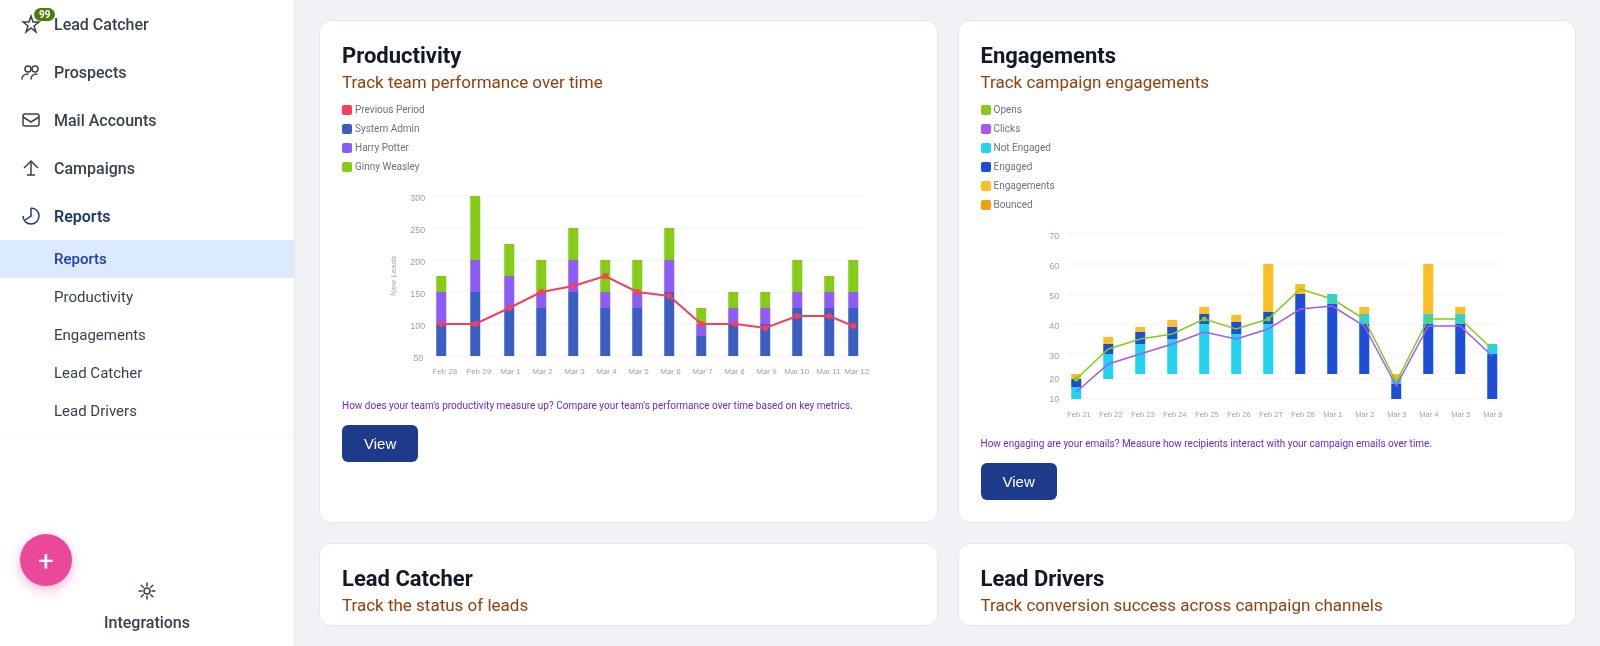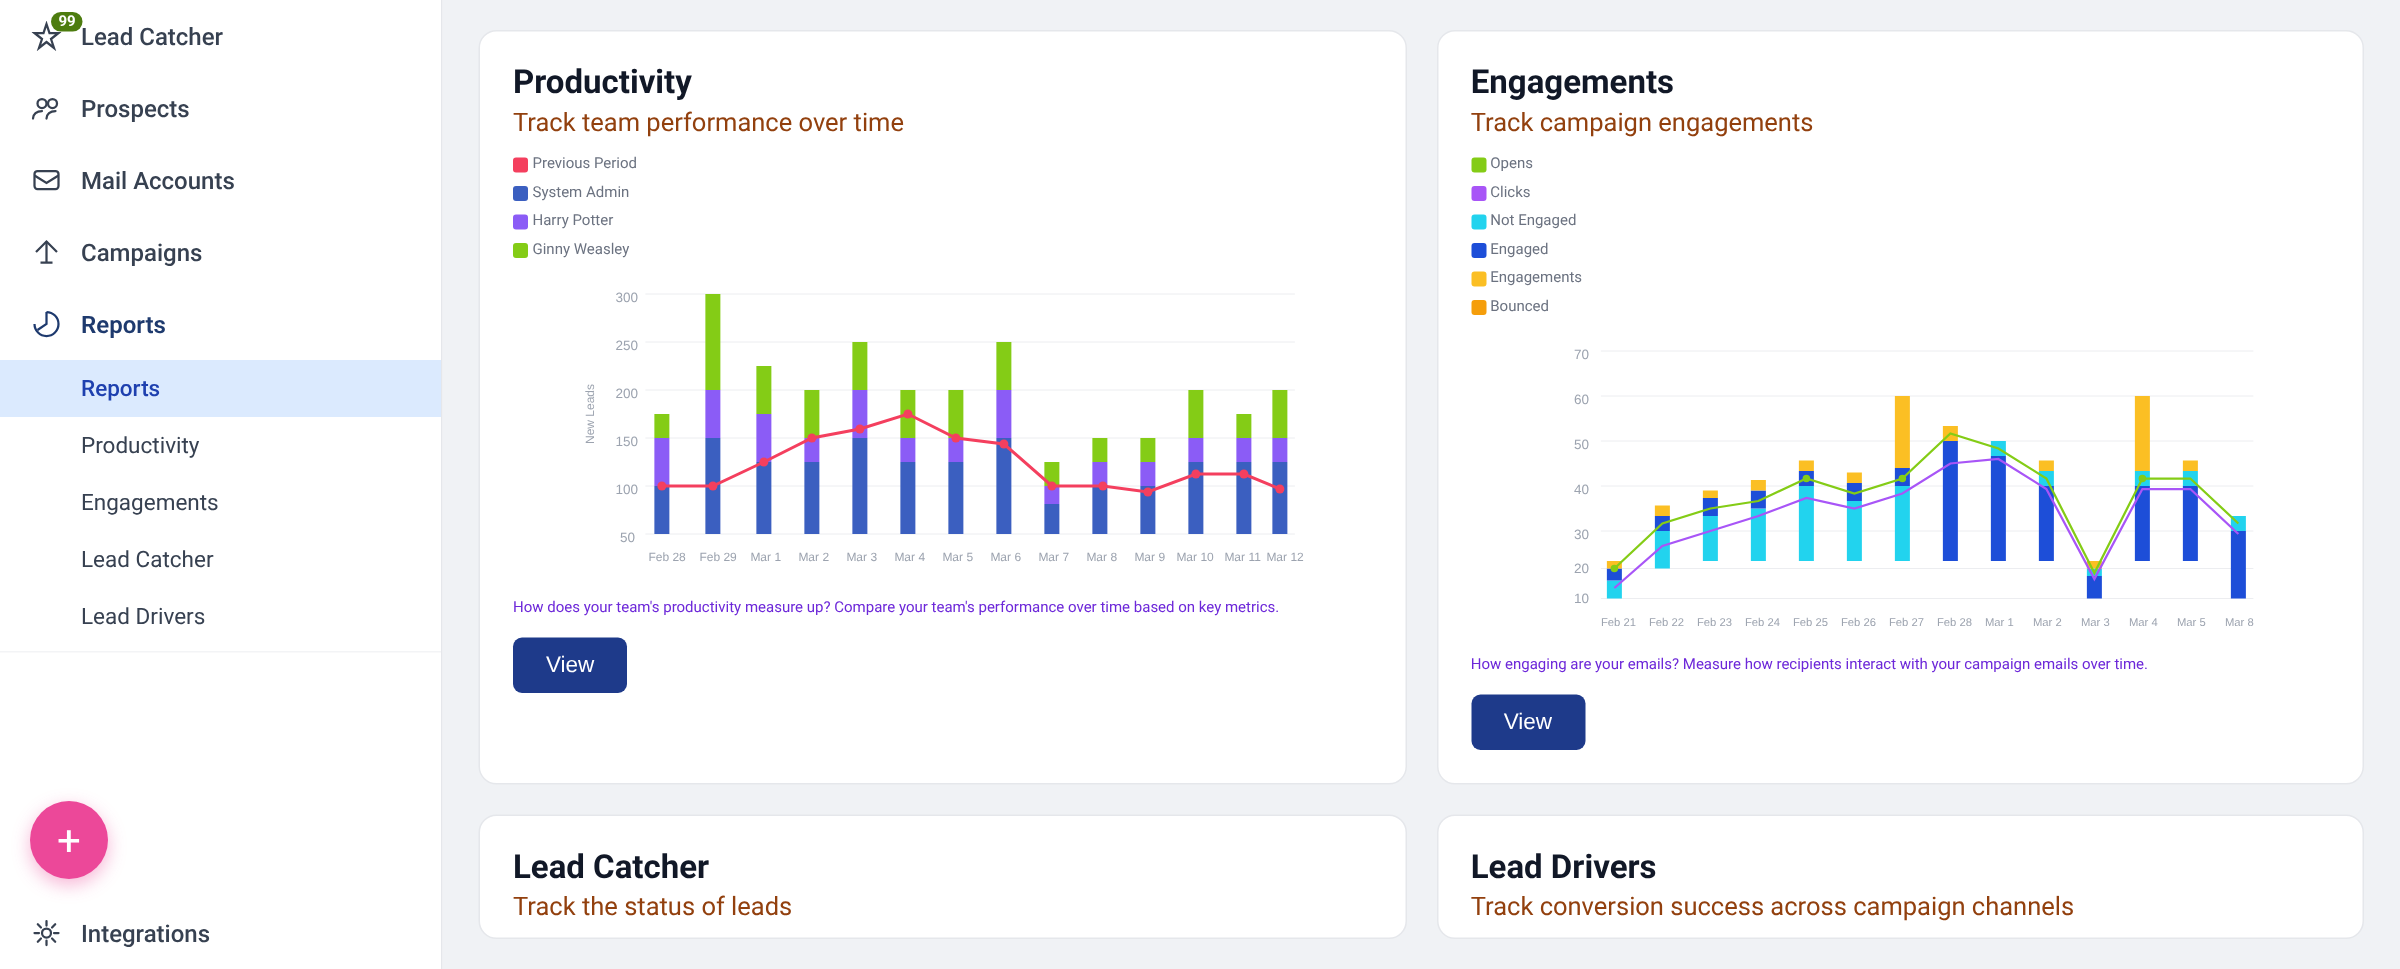--- a/index.html
+++ b/index.html
@@ -216,21 +216,21 @@
   </div>
 
   <div class="sidebar-divider"></div>
 
   <div style="height:60px;"></div>
 
   <div class="fab-button">
     <span>+</span>
   </div>
 
-  <div class="sidebar-nav-item" style="margin-top:auto;">
+  <div class="sidebar-nav-item" style="margin-top:auto;flex-direction:column;">
     <span class="icon">
       <svg width="20" height="20" viewBox="0 0 20 20" fill="none">
           <circle cx="10" cy="10" r="3" stroke="#374151" stroke-width="1.5"></circle>
           <path d="M10 2 L10 5 M10 15 L10 18 M2 10 L5 10 M15 10 L18 10 M4.2 4.2 L6.3 6.3 M13.7 13.7 L15.8 15.8 M15.8 4.2 L13.7 6.3 M6.3 13.7 L4.2 15.8" stroke="#374151" stroke-width="1.5" stroke-linecap="round"></path>
         </svg>
     </span>
     <span>Integrations</span>
   </div>
 
 </div>

